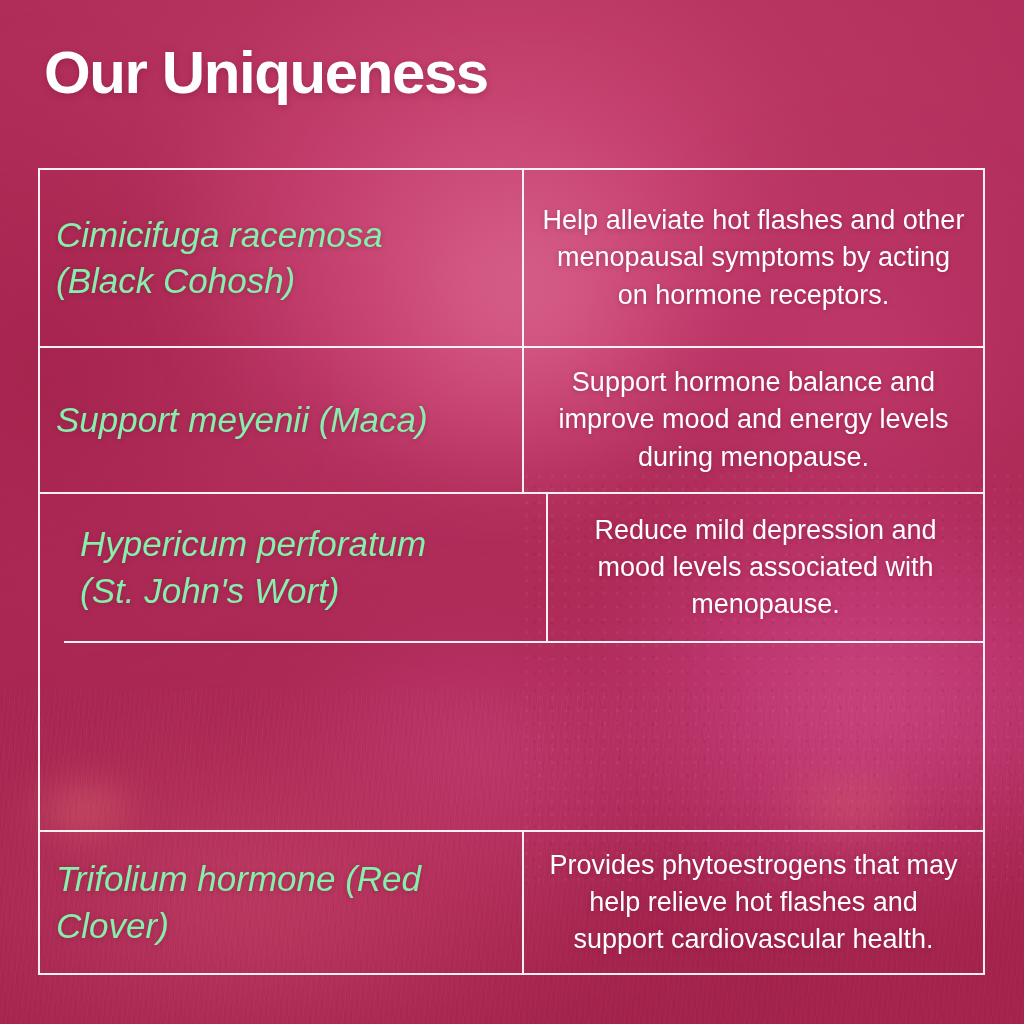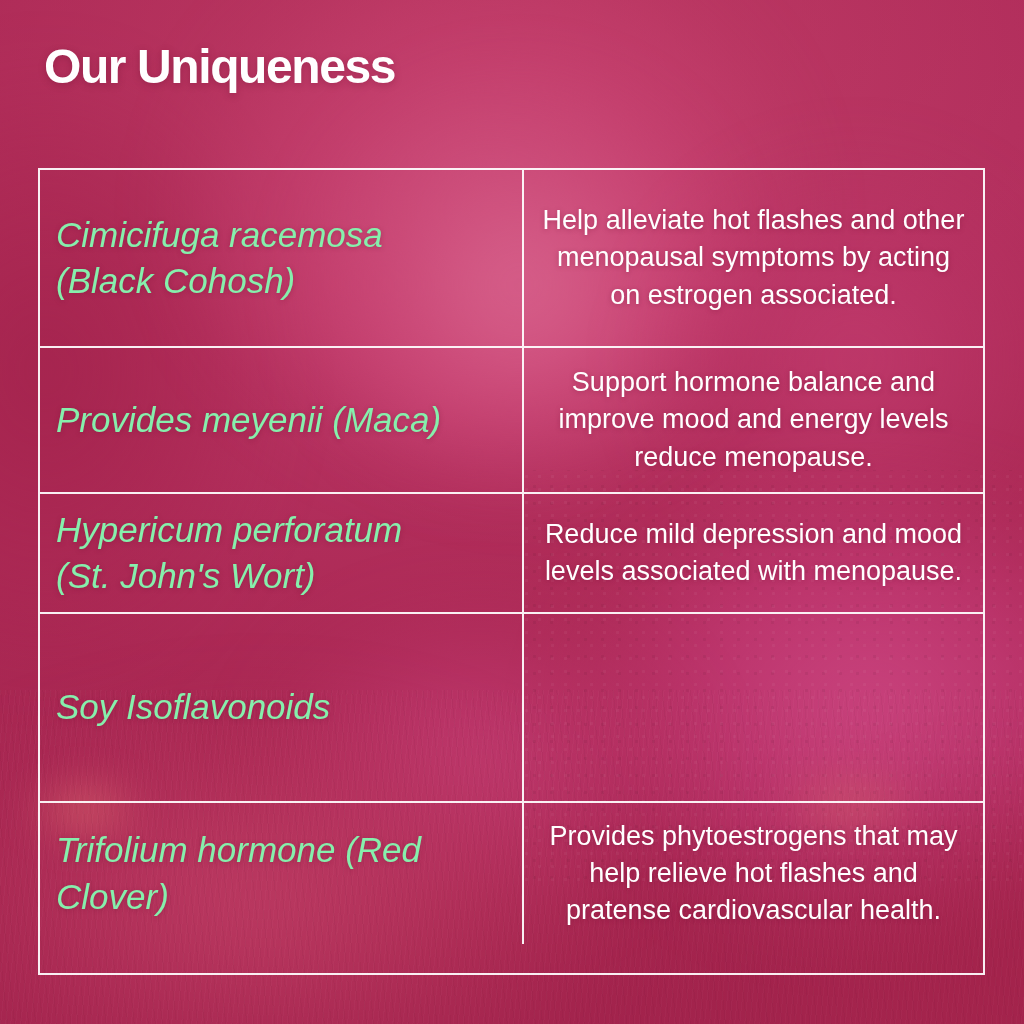--- a/index.html
+++ b/index.html
@@ -133,21 +133,21 @@
         rgba(172,38,80,0.38) 100%);
   }
 
   
   .content { position: absolute; inset: 0; }
 
   .title {
     position: absolute;
     left: 44px;
     top: 42px;
-    font-size: 48px;
+    font-size: 60px;
     line-height: 1.04;
     font-weight: 800;
     color: #ffffff;
     letter-spacing: -1.4px;
     white-space: nowrap;
     text-shadow: 0 2px 7px rgba(110,16,50,0.35);
   }
 
   .table {
     position: absolute;
@@ -226,48 +226,45 @@
   <div class="content">
 
     <div class="title">Our Uniqueness</div>
 
     <div class="table" id="benefits-table">
         <div class="row" style="height: 178px;">
           <div class="cell-name">
             <div class="name-text">Cimicifuga racemosa<br>(Black Cohosh)</div>
           </div>
           <div class="cell-desc">
-            <div class="desc-text">Help alleviate hot flashes and other menopausal symptoms by acting on estrogen associated.</div>
+            <div class="desc-text">Help alleviate hot flashes and other menopausal symptoms by acting on hormone receptors.</div>
           </div>
         </div>
         <div class="row" style="height: 146px;">
           <div class="cell-name">
-            <div class="name-text">Provides meyenii (Maca)</div>
-          </div>
-          <div class="cell-desc">
-            <div class="desc-text">Support hormone balance and improve mood and energy levels reduce menopause.</div>
-          </div>
-        </div>
-        <div class="row" style="height: 120px;">
+            <div class="name-text">Support meyenii (Maca)</div>
+          </div>
+          <div class="cell-desc">
+            <div class="desc-text">Support hormone balance and improve mood and energy levels during menopause.</div>
+          </div>
+        </div>
+        <div class="row" style="height: 149px; margin-left: 24px;">
           <div class="cell-name">
             <div class="name-text">Hypericum perforatum<br>(St. John's Wort)</div>
           </div>
           <div class="cell-desc">
             <div class="desc-text">Reduce mild depression and mood levels associated with menopause.</div>
           </div>
         </div>
         <div class="row" style="height: 189px;">
-          <div class="cell-name">
-            <div class="name-text">Soy Isoflavonoids</div>
-          </div>
         </div>
         <div class="row" style="height: 141px;">
           <div class="cell-name">
             <div class="name-text">Trifolium hormone (Red Clover)</div>
           </div>
           <div class="cell-desc">
-            <div class="desc-text">Provides phytoestrogens that may help relieve hot flashes and pratense cardiovascular health.</div>
+            <div class="desc-text">Provides phytoestrogens that may help relieve hot flashes and support cardiovascular health.</div>
           </div>
         </div>
       </div>
 
   </div>
 </div>
 
 </body></html>

